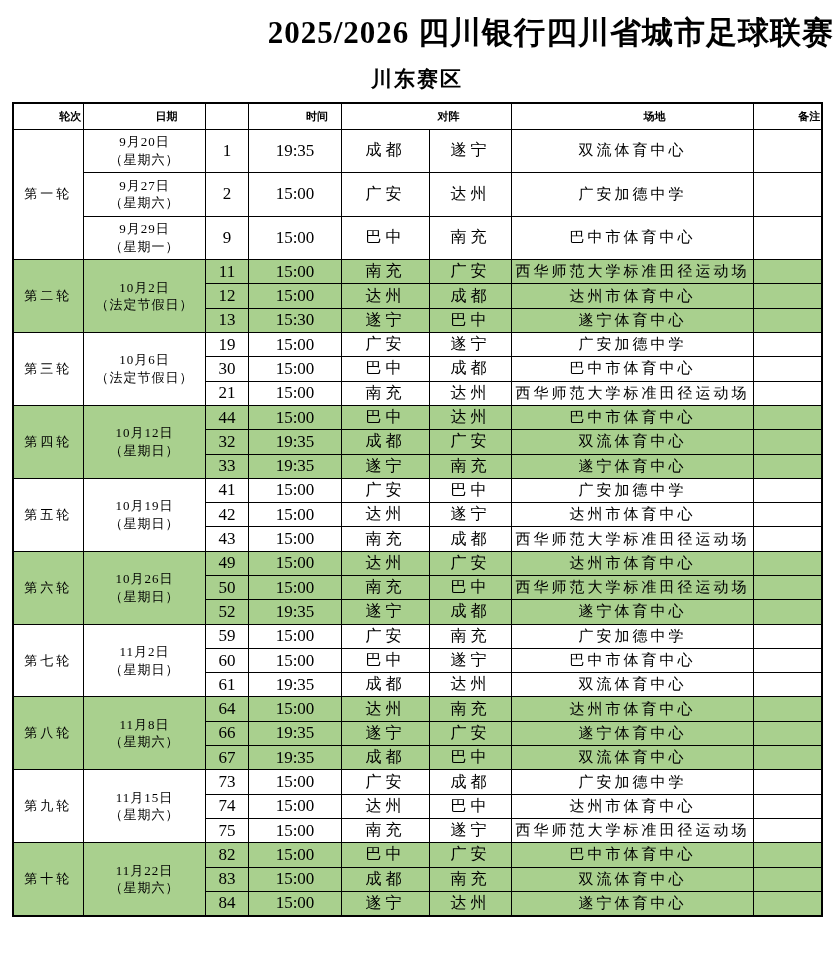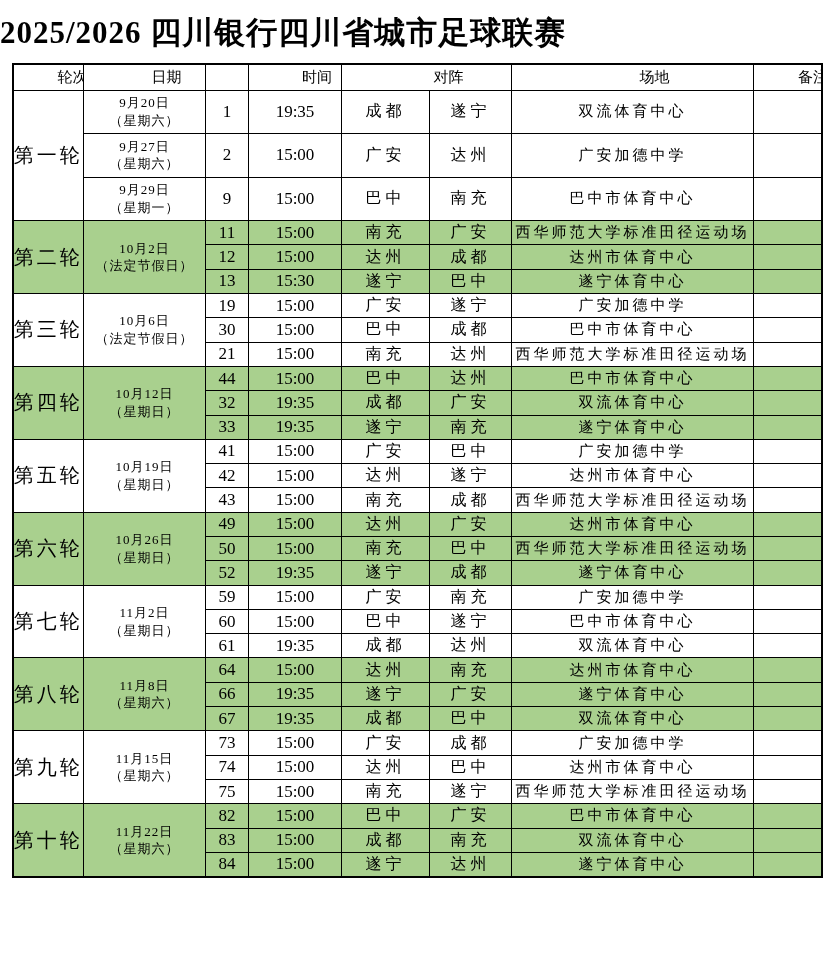--- a/index.html
+++ b/index.html
@@ -3,53 +3,54 @@
 <meta charset="utf-8">
 <style>
   html, body { margin: 0; padding: 0; }
   body {
     width: 834px; height: 978px;
     background: #ffffff; color: #000000;
     font-family: "Liberation Serif", "DejaVu Serif", serif;
   }
   * { box-sizing: border-box; }
   .page { position: relative; width: 834px; height: 978px; overflow: hidden; }
-  .title { text-align: left; font-weight: 700; font-size: 31px; line-height: 42px; letter-spacing: 1px; padding-top: 12px; }
+  .title { text-align: right; font-weight: 700; font-size: 31px; line-height: 42px; letter-spacing: 1px; padding-top: 12px; }
   .subtitle { text-align: center; font-weight: 700; font-size: 21px; letter-spacing: 2px; margin-top: 11px; }
   table.schedule {
     border-collapse: collapse; table-layout: fixed;
     margin: 9px auto 0 auto; width: 809px; height: 815px;
     border: 2px solid #000;
   }
   .schedule th, .schedule td {
     border: 1px solid #000; text-align: center; vertical-align: middle;
     padding: 0; overflow: hidden; white-space: nowrap;
   }
   .schedule thead tr { height: 26px; }
   .schedule thead th {
     font-family: "Liberation Sans", "DejaVu Sans", sans-serif;
-    font-weight: 400; font-size: 15px; padding-left: 44px;
+    font-weight: 700; font-size: 11px; padding-left: 44px;
   }
   tr.tall { height: 43px; }
   tr.normal { height: 24px; }
   tr.hl td { background: #a9d08e; }
-  td.round { font-size: 20px; letter-spacing: 3px; }
+  td.round { font-size: 13px; letter-spacing: 3px; }
   td.date { font-size: 13px; line-height: 1.35; letter-spacing: 1px; }
   td.num { font-size: 17px; }
   td.team { font-size: 16px; letter-spacing: 4px; }
   td.venue { font-size: 15px; letter-spacing: 3px; }
   td.remark { font-size: 15px; }
 </style>
 </head>
 <body>
 
 <div class="page">
   <div class="title">
     <div>2025/2026 四川银行四川省城市足球联赛</div>
   </div>
+  <div class="subtitle">川东赛区</div>
 
   <table class="schedule">
     <colgroup>
       <col style="width:71px">
       <col style="width:122px">
       <col style="width:43px">
       <col style="width:93px">
       <col style="width:88px">
       <col style="width:82px">
       <col style="width:242px">

